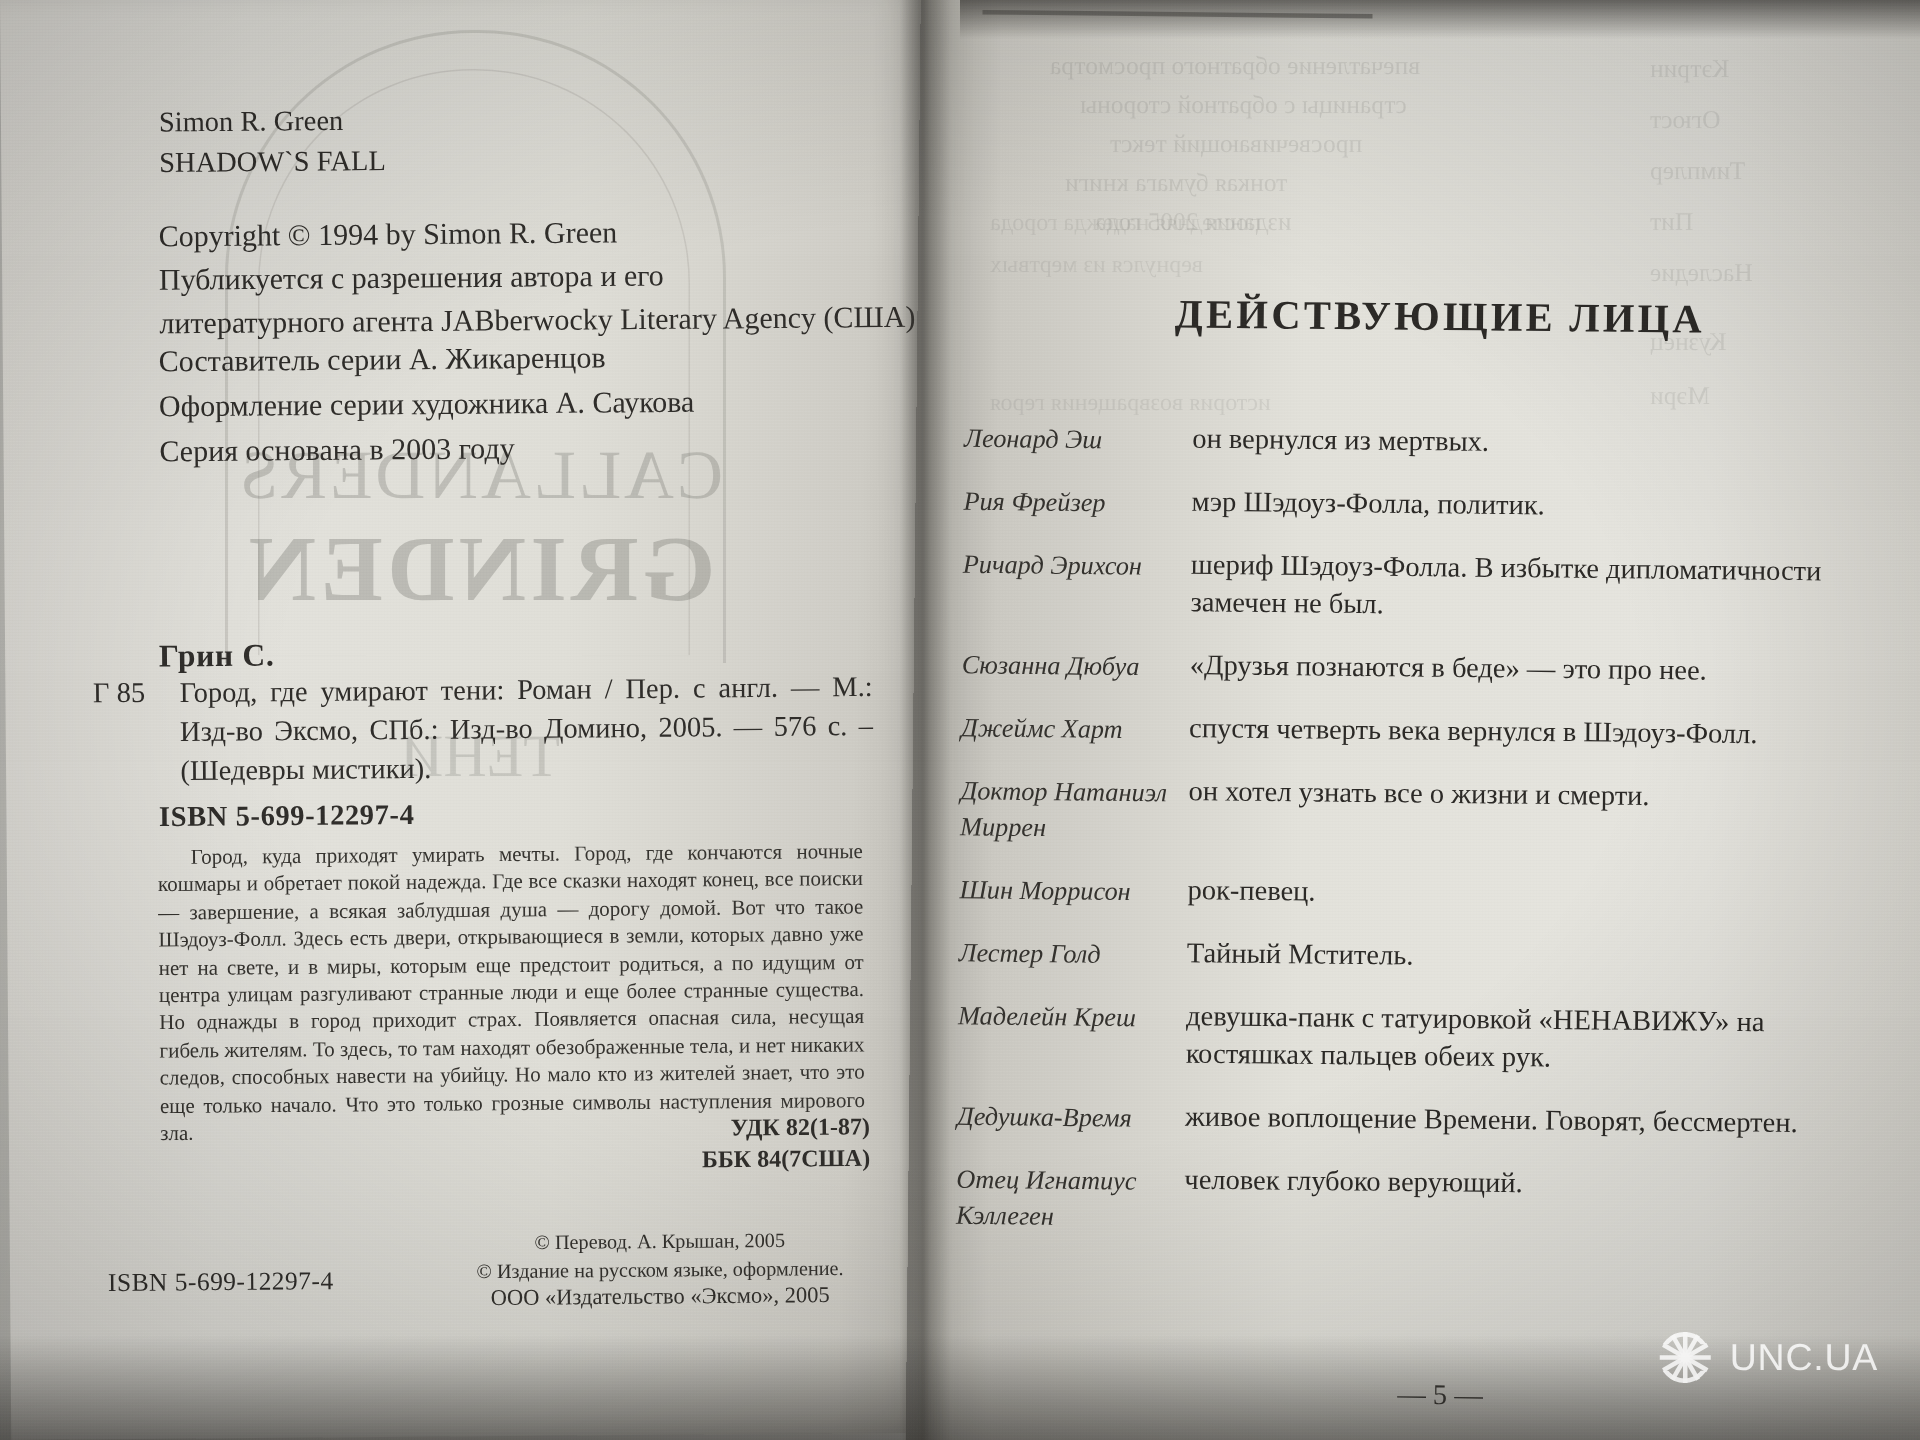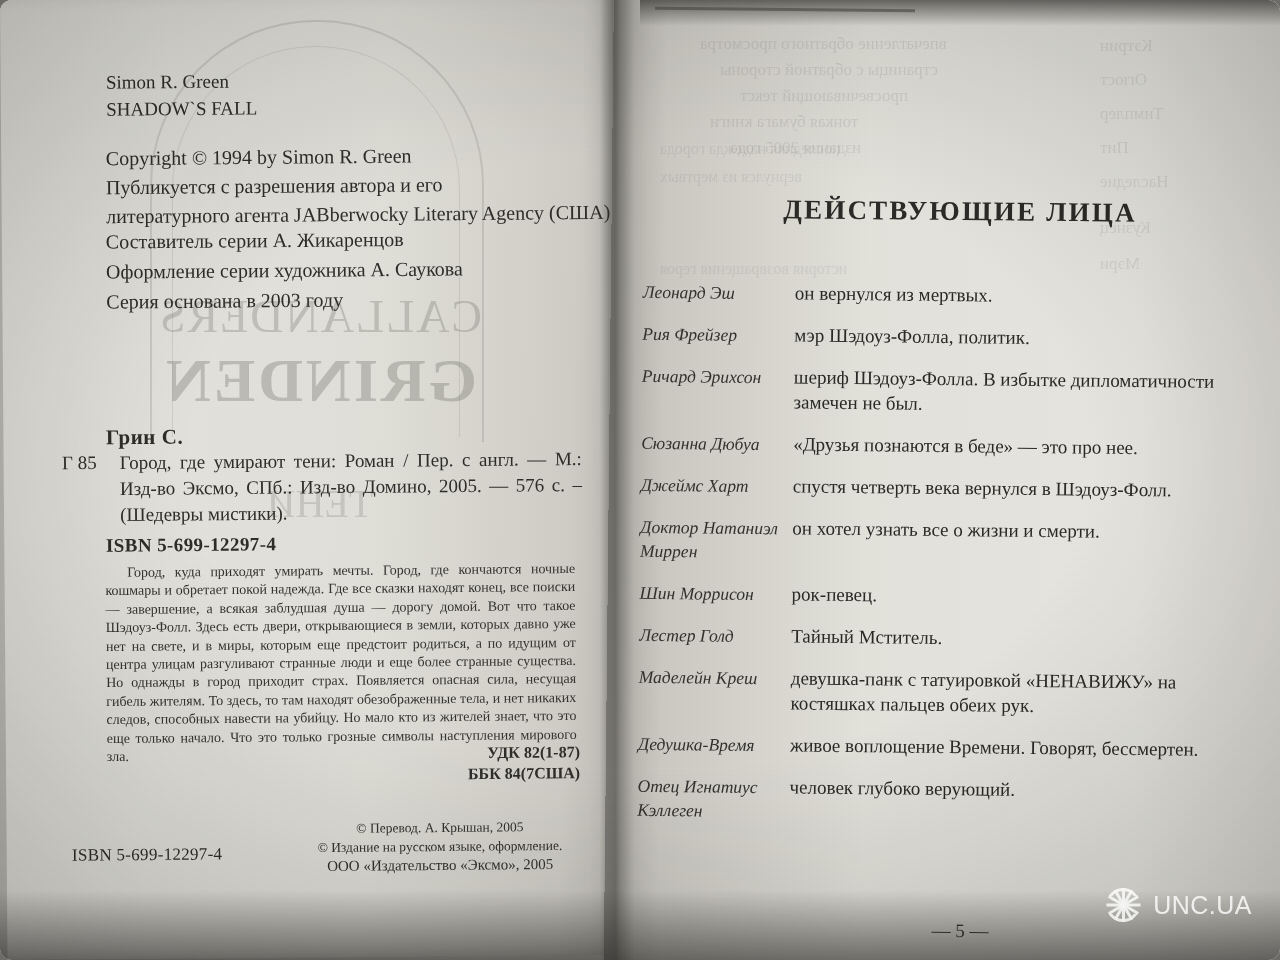--- a/index.html
+++ b/index.html
@@ -7,21 +7,20 @@
     padding: 0;
     background: #6b6b68;
   }
   #page {
     position: relative;
     width: 1280px;
     height: 960px;
     overflow: hidden;
     background: #c9c8c2;
     font-family: "Liberation Serif", serif;
-    border-radius: 12px;
   }
 
   
   .photo-bg {
     position: absolute;
     inset: 0;
     background:
       linear-gradient(100deg, rgba(0,0,0,0.16) 0%, rgba(0,0,0,0.02) 18%, rgba(255,255,255,0.05) 45%, rgba(0,0,0,0.05) 70%, rgba(0,0,0,0.18) 100%),
       linear-gradient(180deg, #d9d8d3 0%, #d2d1cb 35%, #cdccc6 70%, #c4c3bd 100%);
   }

